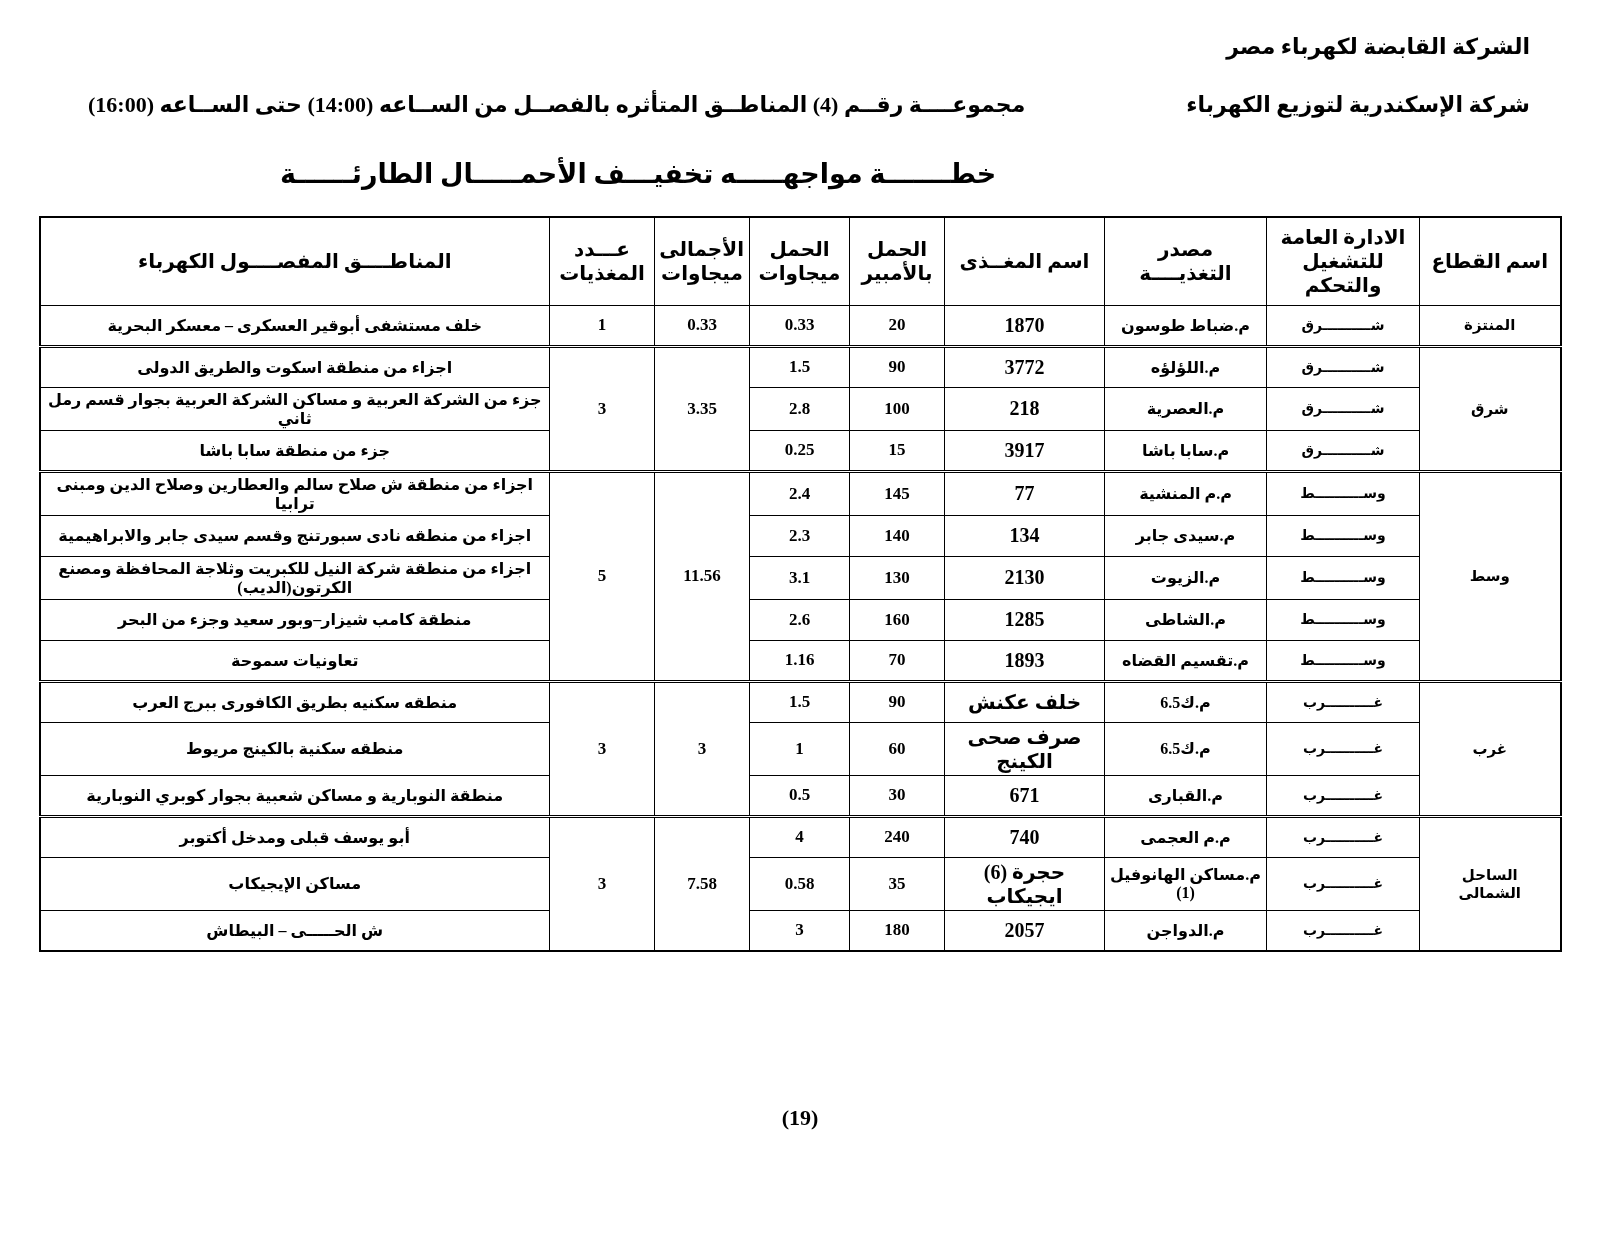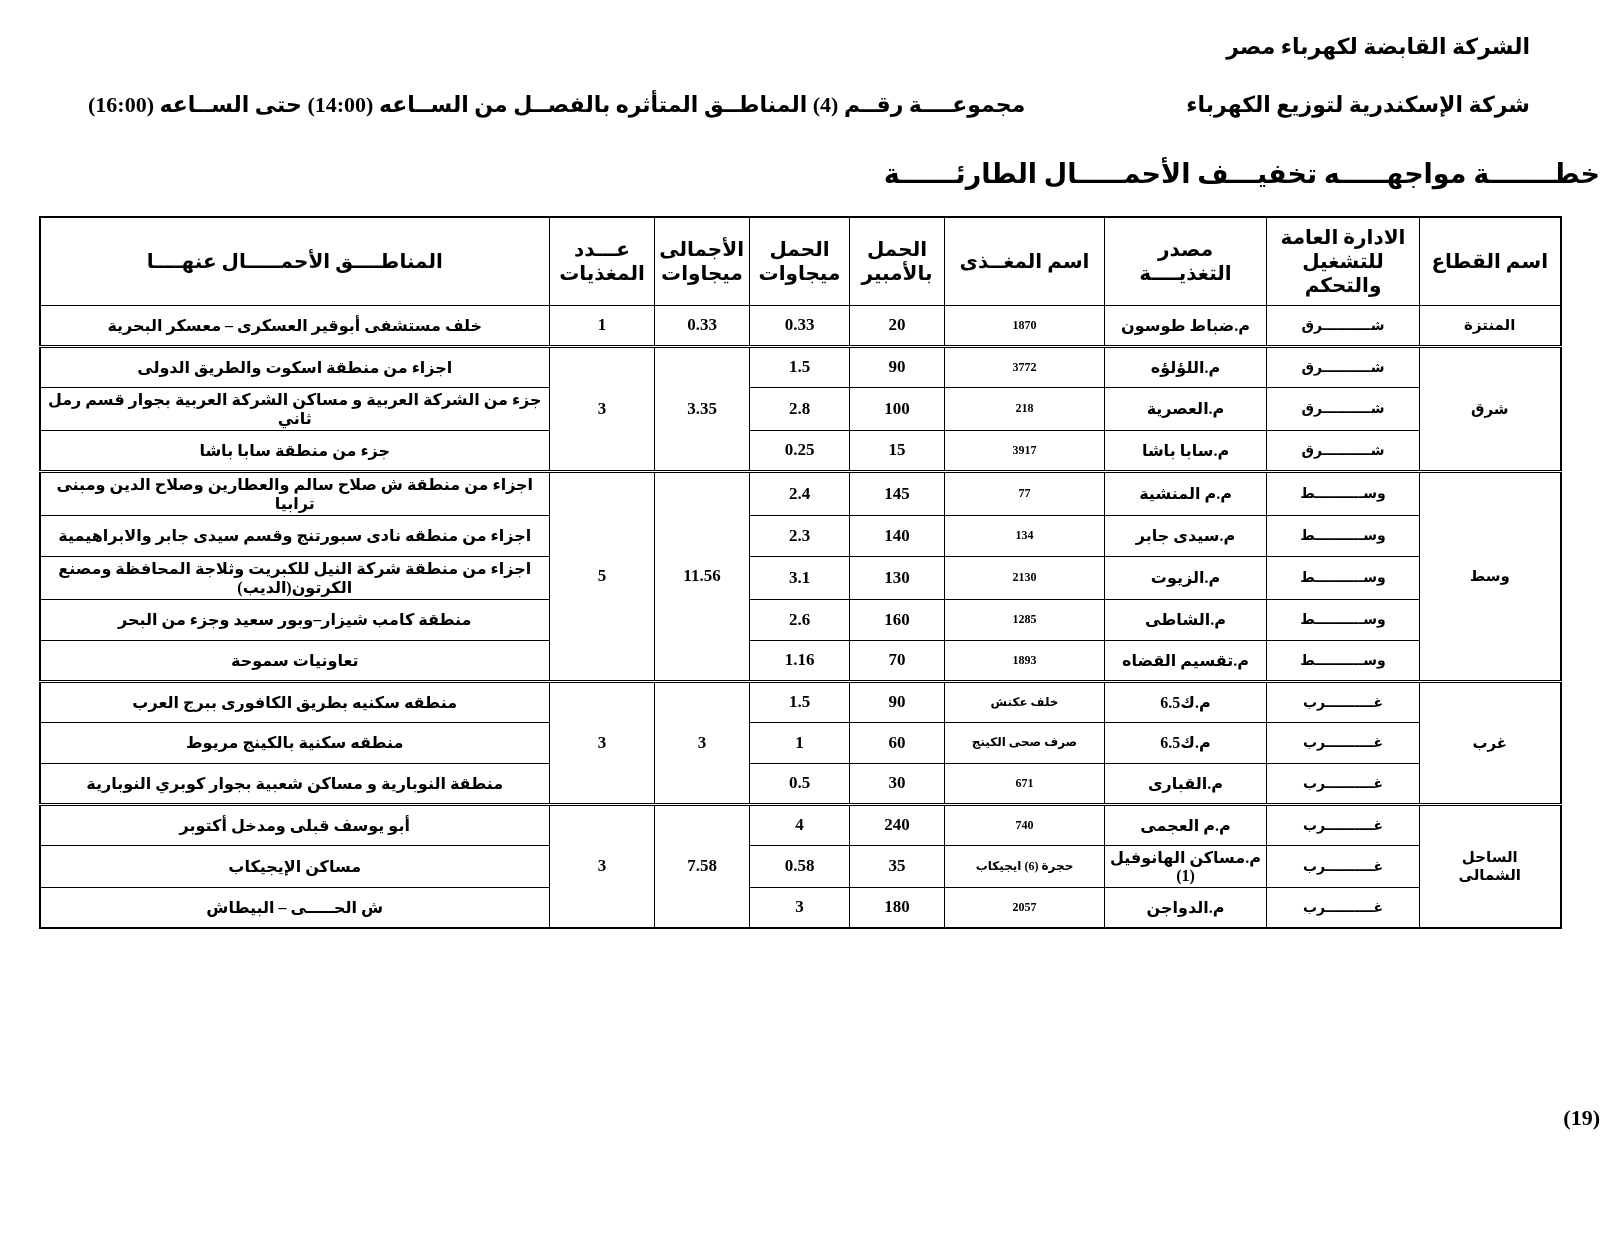--- a/index.html
+++ b/index.html
@@ -26,21 +26,21 @@
     display: flex;
     justify-content: space-between;
     align-items: baseline;
     padding-right: 70px;
     padding-left: 88px;
     margin-top: 32px;
     font-size: 22px;
   }
   .title {
     margin-top: 40px;
-    text-align: right;
+    text-align: left;
     padding-left: 280px;
     font-size: 27px;
   }
 
   table {
     border-collapse: collapse;
     table-layout: fixed;
     width: 1521px;
     margin: 26px auto 0 auto;
     border: 2px solid #000;
@@ -51,30 +51,30 @@
     vertical-align: middle;
     font-weight: bold;
     padding: 2px 5px;
     white-space: pre-line;
     overflow: hidden;
   }
   th { height: 88px; font-size: 20px; }
   td { height: 41px; font-size: 17px; }
   td.areas   { font-size: 16px; }
   td.source  { font-size: 16px; }
-  td.feeder  { font-size: 12px; }
+  td.feeder  { font-size: 20px; }
   td.admin   { font-size: 14px; }
   td.sector  { font-size: 15px; }
   tr.group-start td { border-top: 3px double #000; text-align: center; }
 
   .footer-page {
     position: absolute;
     left: 0; right: 0;
     top: 1105px;
-    text-align: right;
+    text-align: center;
     font-size: 22px;
   }
 </style>
 </head>
 <body>
 
 <div class="page">
 
   <div class="hdr-line1">الشركة القابضة لكهرباء مصر</div>
 
@@ -105,21 +105,21 @@
         <th>مصدر التغذيــــة</th>
         <th>اسم المغــذى</th>
         <th>الحمل
 بالأمبير</th>
         <th>الحمل
 ميجاوات</th>
         <th>الأجمالى
 ميجاوات</th>
         <th>عـــدد
 المغذيات</th>
-        <th>المناطــــق الأحمـــــال عنهــــا</th>
+        <th>المناطــــق المفصــــول الكهرباء</th>
       </tr>
     </thead>
     <tbody id="table-body">
         <tr>
           <td class="sector" rowspan="1">المنتزة</td>
           <td class="admin">شــــــــــرق</td>
           <td class="source">م.ضباط طوسون</td>
           <td class="feeder">1870</td>
           <td class="num">20</td>
           <td class="num">0.33</td>

